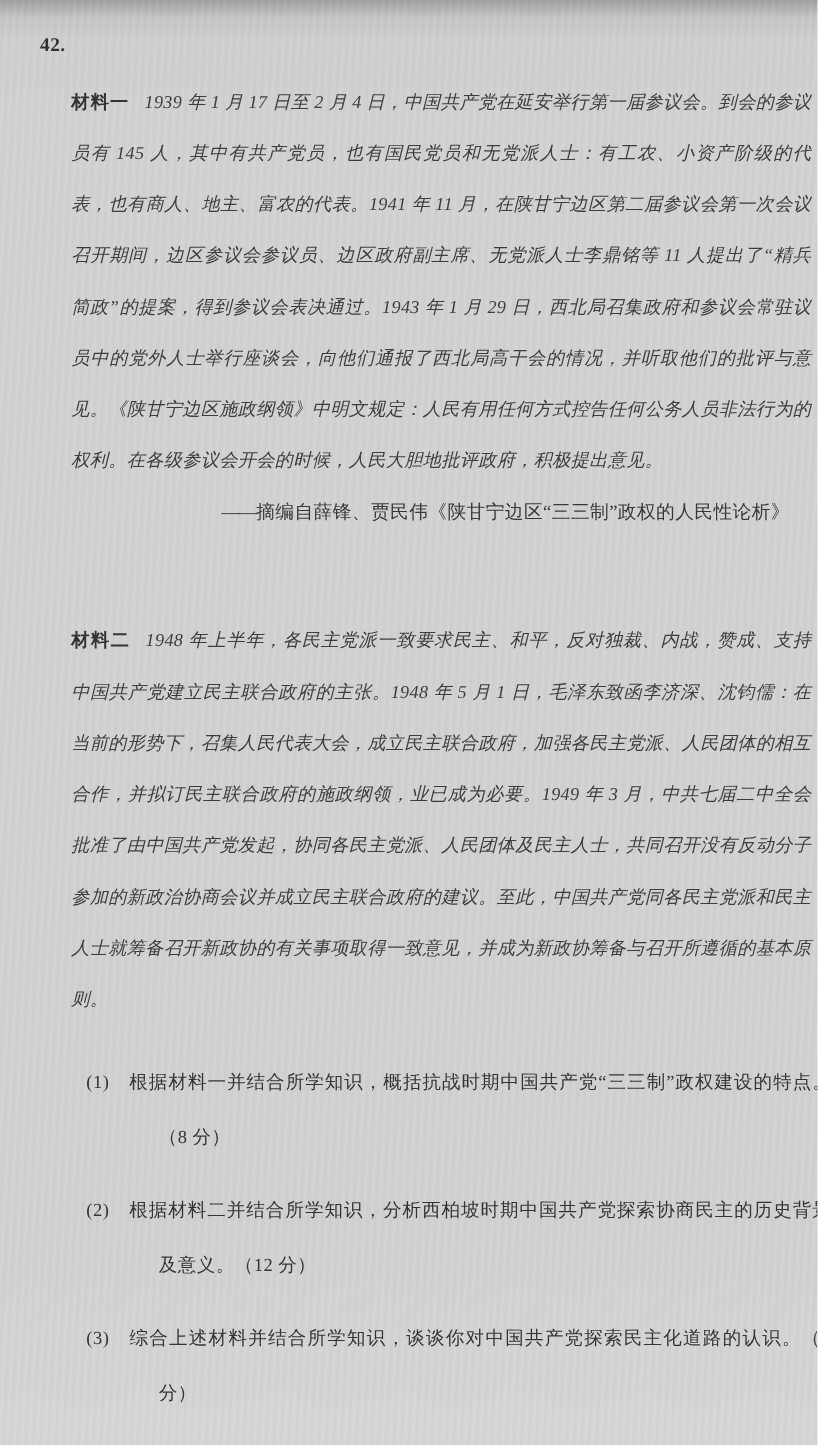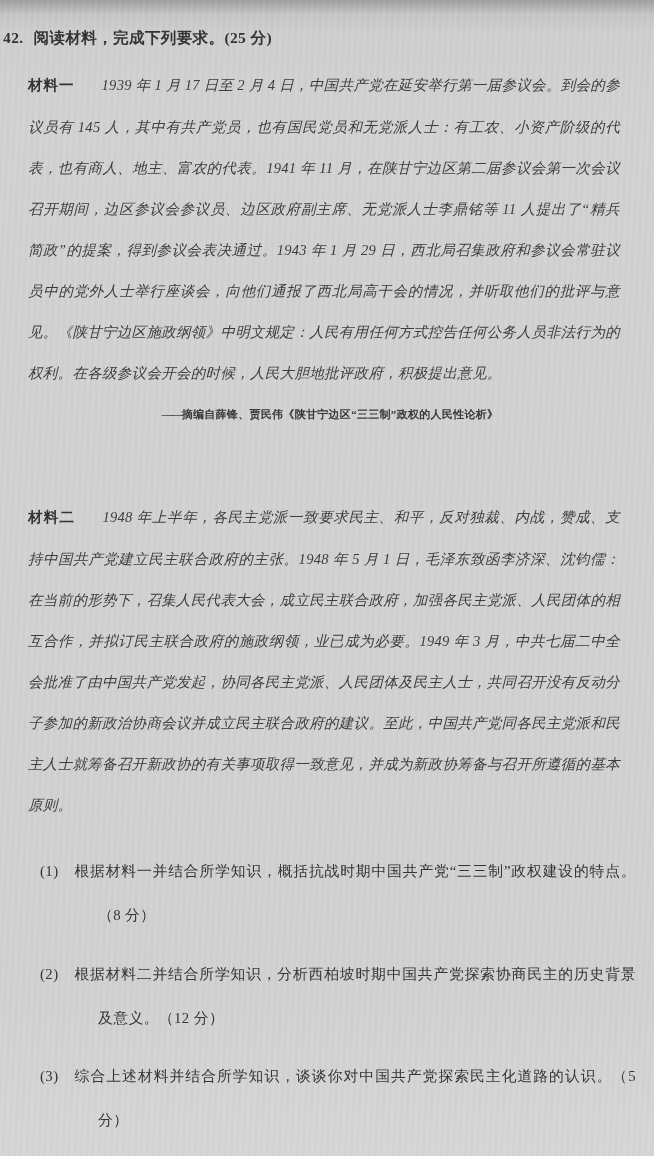--- a/index.html
+++ b/index.html
@@ -19,21 +19,21 @@
         #d2d2d2 85%,
         #d7d7d7 100%);
     font-family: "Liberation Serif", "DejaVu Serif", serif;
     color: #3a3a3a;
   }
   .page {
     position: relative;
     width: 654px;
     height: 1156px;
     box-sizing: border-box;
-    padding: 28px 18px 0 3px;
+    padding: 28px 18px 0 32px;
     
     background-image: repeating-linear-gradient(
       93deg,
       rgba(255,255,255,0.03) 0px,
       rgba(0,0,0,0.025) 3px,
       rgba(255,255,255,0.03) 6px);
   }
   .q-head {
     display: flex;
     align-items: baseline;
@@ -56,31 +56,30 @@
     letter-spacing: 0.3px;
     text-align: justify;
     text-justify: inter-character;
     font-style: italic;
     color: #3d3d3d;
   }
   .material .m-label {
     font-style: normal;
     font-weight: bold;
     letter-spacing: 1px;
-    margin-right: 27px;
+    margin-right: 12px;
     color: #333;
-    font-family: Liberation Mono, monospace;
   }
   .source-line {
     margin: 0 4px 0 25px;
-    font-size: 11px;
+    font-size: 15px;
     line-height: 41px;
     letter-spacing: 0.3px;
-    text-align: center;
-    font-weight: bold;
+    text-align: right;
+    font-weight: normal;
     color: #383838;
   }
   .source-line .dash {
     letter-spacing: -1px;
   }
   .section-gap-1 { height: 62px; }
   .section-gap-2 { height: 8px; }
   .subq {
     margin-left: 37px;
     width: 596px;
@@ -100,21 +99,20 @@
     margin-right: 6px;
   }
 </style>
 </head>
 <body>
 
 <div class="page">
 
   <div class="q-head">
     <span class="q-num">42.</span>
-    <span>阅读材料，完成下列要求。(25 分)</span>
   </div>
 
   <p class="material">
     <span class="m-label">材料一</span><span>1939 年 1 月 17 日至 2 月 4 日，中国共产党在延安举行第一届参议会。到会的参议员有 145 人，其中有共产党员，也有国民党员和无党派人士：有工农、小资产阶级的代表，也有商人、地主、富农的代表。1941 年 11 月，在陕甘宁边区第二届参议会第一次会议召开期间，边区参议会参议员、边区政府副主席、无党派人士李鼎铭等 11 人提出了“精兵简政”的提案，得到参议会表决通过。1943 年 1 月 29 日，西北局召集政府和参议会常驻议员中的党外人士举行座谈会，向他们通报了西北局高干会的情况，并听取他们的批评与意见。《陕甘宁边区施政纲领》中明文规定：人民有用任何方式控告任何公务人员非法行为的权利。在各级参议会开会的时候，人民大胆地批评政府，积极提出意见。</span>
   </p>
 
   <p class="source-line">
     <span class="dash">——</span><span>摘编自薛锋、贾民伟《陕甘宁边区“三三制”政权的人民性论析》</span>
   </p>
 

